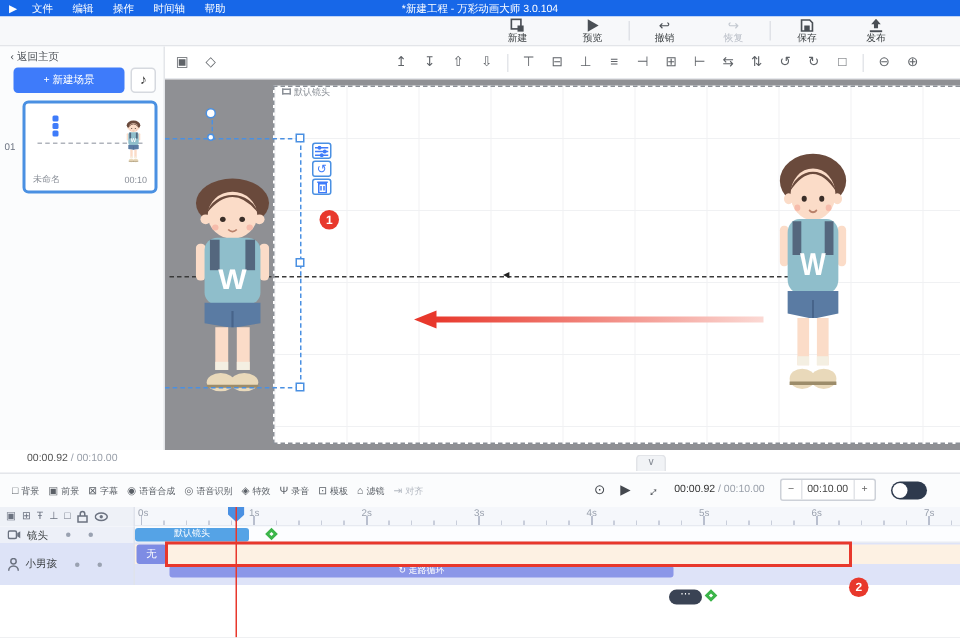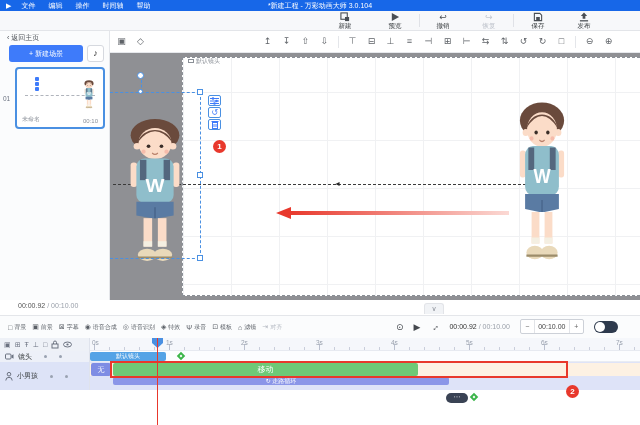--- a/index.html
+++ b/index.html
@@ -421,21 +421,20 @@
           <circle cx="4" cy="2.2" r="1.8" fill="none" stroke="#6b7280"></circle>
           <path d="M0.8,8.5 a3.2,3.2 0 0 1 6.4,0" fill="none" stroke="#6b7280"></path>
         </svg>
         <span class="tlabel">小男孩</span>
         <span class="dot"></span>
         <span class="dot"></span>
       </div>
     </div>
     <div id="peachStrip"></div>
     <div id="noneChip">无</div>
-    <div id="moveBar">移动</div>
     <div id="loopBar">
       <span>↻</span>
       <span>走路循环</span>
     </div>
     <div id="redRect"></div>
     <div id="morePill">⋯</div>
     <div class="kdiamond" style="left:471px;top:56px"></div>
     <div class="badge" style="left:566px;top:47px">2</div>
 
     <div id="playheadHead"></div>

